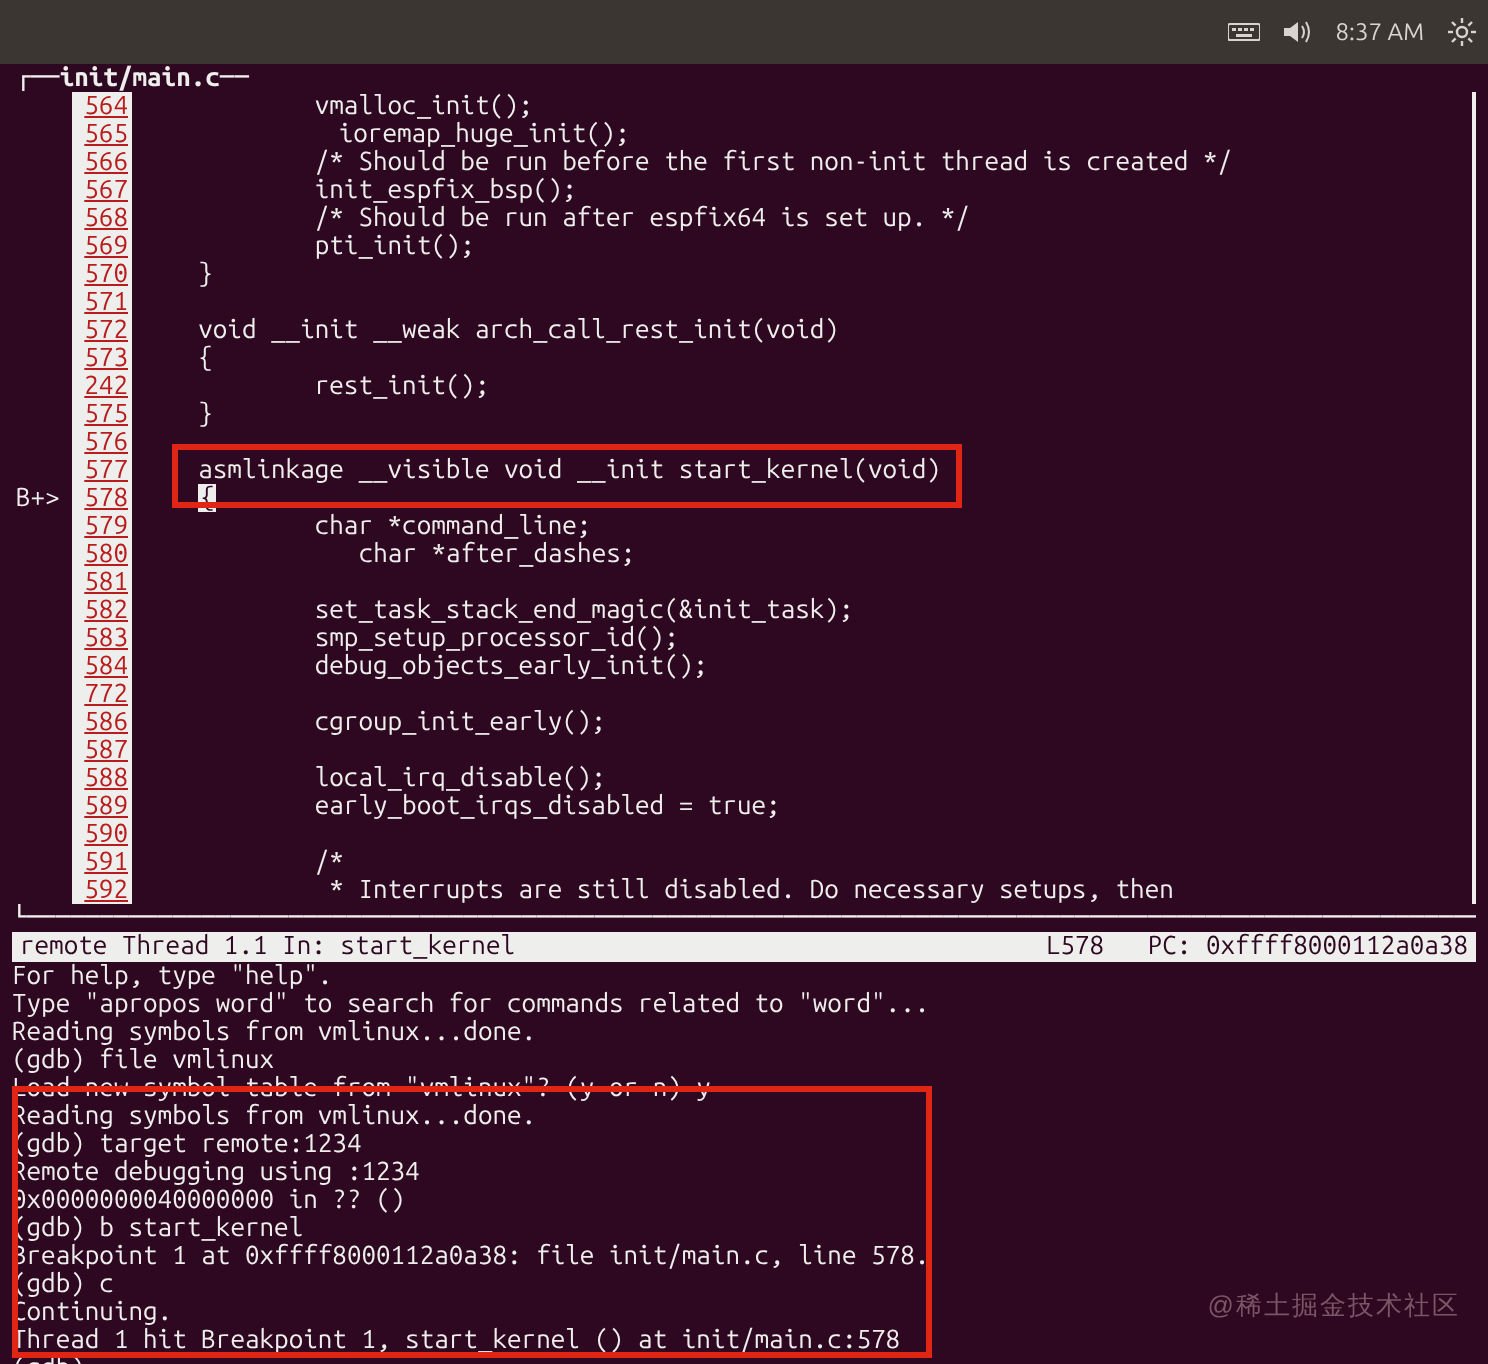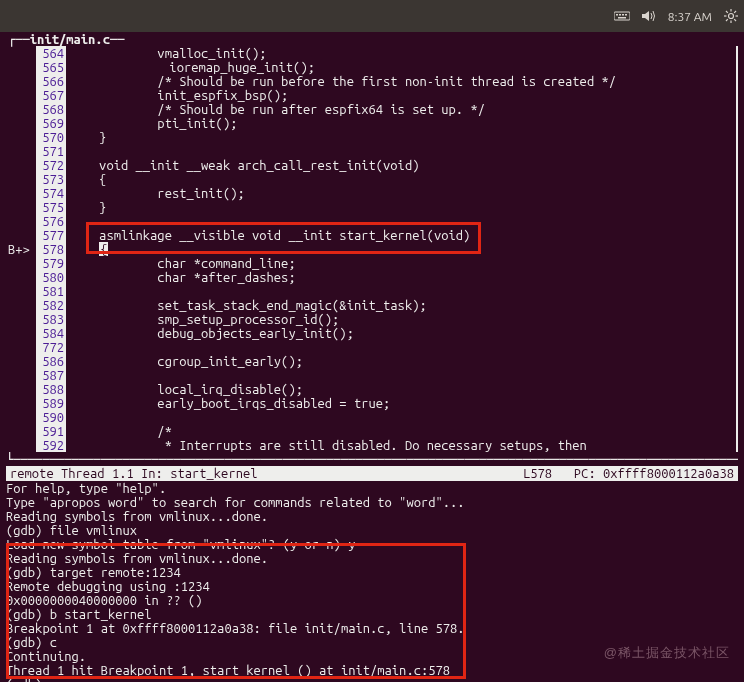--- a/index.html
+++ b/index.html
@@ -38,22 +38,23 @@
     display:flex;
     line-height:14px;
     height:14px;
     white-space:pre;
   }
   .ln {
     width: 28px;
     flex:0 0 28px;
     text-align:right;
     background:#eeeeec;
-    color:#4c1d95;
+    color:#b91c1c;
     padding-right:2px;
+    text-decoration:underline;
   }
   .code {
     flex:1;
     padding-left:4px;
     color:#eeeeec;
   }
   .cursor-cell {
     background:#eeeeec;
     color:#2e0820;
     padding:0 1px;
@@ -187,21 +188,21 @@
       <div class="row-outer">
         <div class="outside-gut"></div>
         <div class="code-row" style="flex: 1 1 0%; border-left: 2px solid rgb(238, 238, 236); border-right: 2px solid rgb(238, 238, 236); background: transparent;"><div class="ln">572</div><div class="code">    void __init __weak arch_call_rest_init(void)</div></div>
       </div>
       <div class="row-outer">
         <div class="outside-gut"></div>
         <div class="code-row" style="flex: 1 1 0%; border-left: 2px solid rgb(238, 238, 236); border-right: 2px solid rgb(238, 238, 236); background: transparent;"><div class="ln">573</div><div class="code">    {</div></div>
       </div>
       <div class="row-outer">
         <div class="outside-gut"></div>
-        <div class="code-row" style="flex: 1 1 0%; border-left: 2px solid rgb(238, 238, 236); border-right: 2px solid rgb(238, 238, 236); background: transparent;"><div class="ln">574</div><div class="code">            rest_init();</div></div>
+        <div class="code-row" style="flex: 1 1 0%; border-left: 2px solid rgb(238, 238, 236); border-right: 2px solid rgb(238, 238, 236); background: transparent;"><div class="ln">242</div><div class="code">            rest_init();</div></div>
       </div>
       <div class="row-outer">
         <div class="outside-gut"></div>
         <div class="code-row" style="flex: 1 1 0%; border-left: 2px solid rgb(238, 238, 236); border-right: 2px solid rgb(238, 238, 236); background: transparent;"><div class="ln">575</div><div class="code">    }</div></div>
       </div>
       <div class="row-outer">
         <div class="outside-gut"></div>
         <div class="code-row" style="flex: 1 1 0%; border-left: 2px solid rgb(238, 238, 236); border-right: 2px solid rgb(238, 238, 236); background: transparent;"><div class="ln">576</div><div class="code"></div></div>
       </div>
       <div class="row-outer">
@@ -211,21 +212,21 @@
       <div class="row-outer">
         <div class="outside-gut">B+&gt;</div>
         <div class="code-row" style="flex: 1 1 0%; border-left: 2px solid rgb(238, 238, 236); border-right: 2px solid rgb(238, 238, 236); background: transparent;"><div class="ln">578</div><div class="code"><span>    </span><span class="cursor-cell">{</span></div></div>
       </div>
       <div class="row-outer">
         <div class="outside-gut"></div>
         <div class="code-row" style="flex: 1 1 0%; border-left: 2px solid rgb(238, 238, 236); border-right: 2px solid rgb(238, 238, 236); background: transparent;"><div class="ln">579</div><div class="code">            char *command_line;</div></div>
       </div>
       <div class="row-outer">
         <div class="outside-gut"></div>
-        <div class="code-row" style="flex: 1 1 0%; border-left: 2px solid rgb(238, 238, 236); border-right: 2px solid rgb(238, 238, 236); background: transparent;"><div class="ln">580</div><div class="code">            char *after_dashes;</div></div>
+        <div class="code-row" style="flex: 1 1 0%; border-left: 2px solid rgb(238, 238, 236); border-right: 2px solid rgb(238, 238, 236); background: transparent; gap: 22px;"><div class="ln">580</div><div class="code">            char *after_dashes;</div></div>
       </div>
       <div class="row-outer">
         <div class="outside-gut"></div>
         <div class="code-row" style="flex: 1 1 0%; border-left: 2px solid rgb(238, 238, 236); border-right: 2px solid rgb(238, 238, 236); background: transparent;"><div class="ln">581</div><div class="code"></div></div>
       </div>
       <div class="row-outer">
         <div class="outside-gut"></div>
         <div class="code-row" style="flex: 1 1 0%; border-left: 2px solid rgb(238, 238, 236); border-right: 2px solid rgb(238, 238, 236); background: transparent;"><div class="ln">582</div><div class="code">            set_task_stack_end_magic(&amp;init_task);</div></div>
       </div>
       <div class="row-outer">

